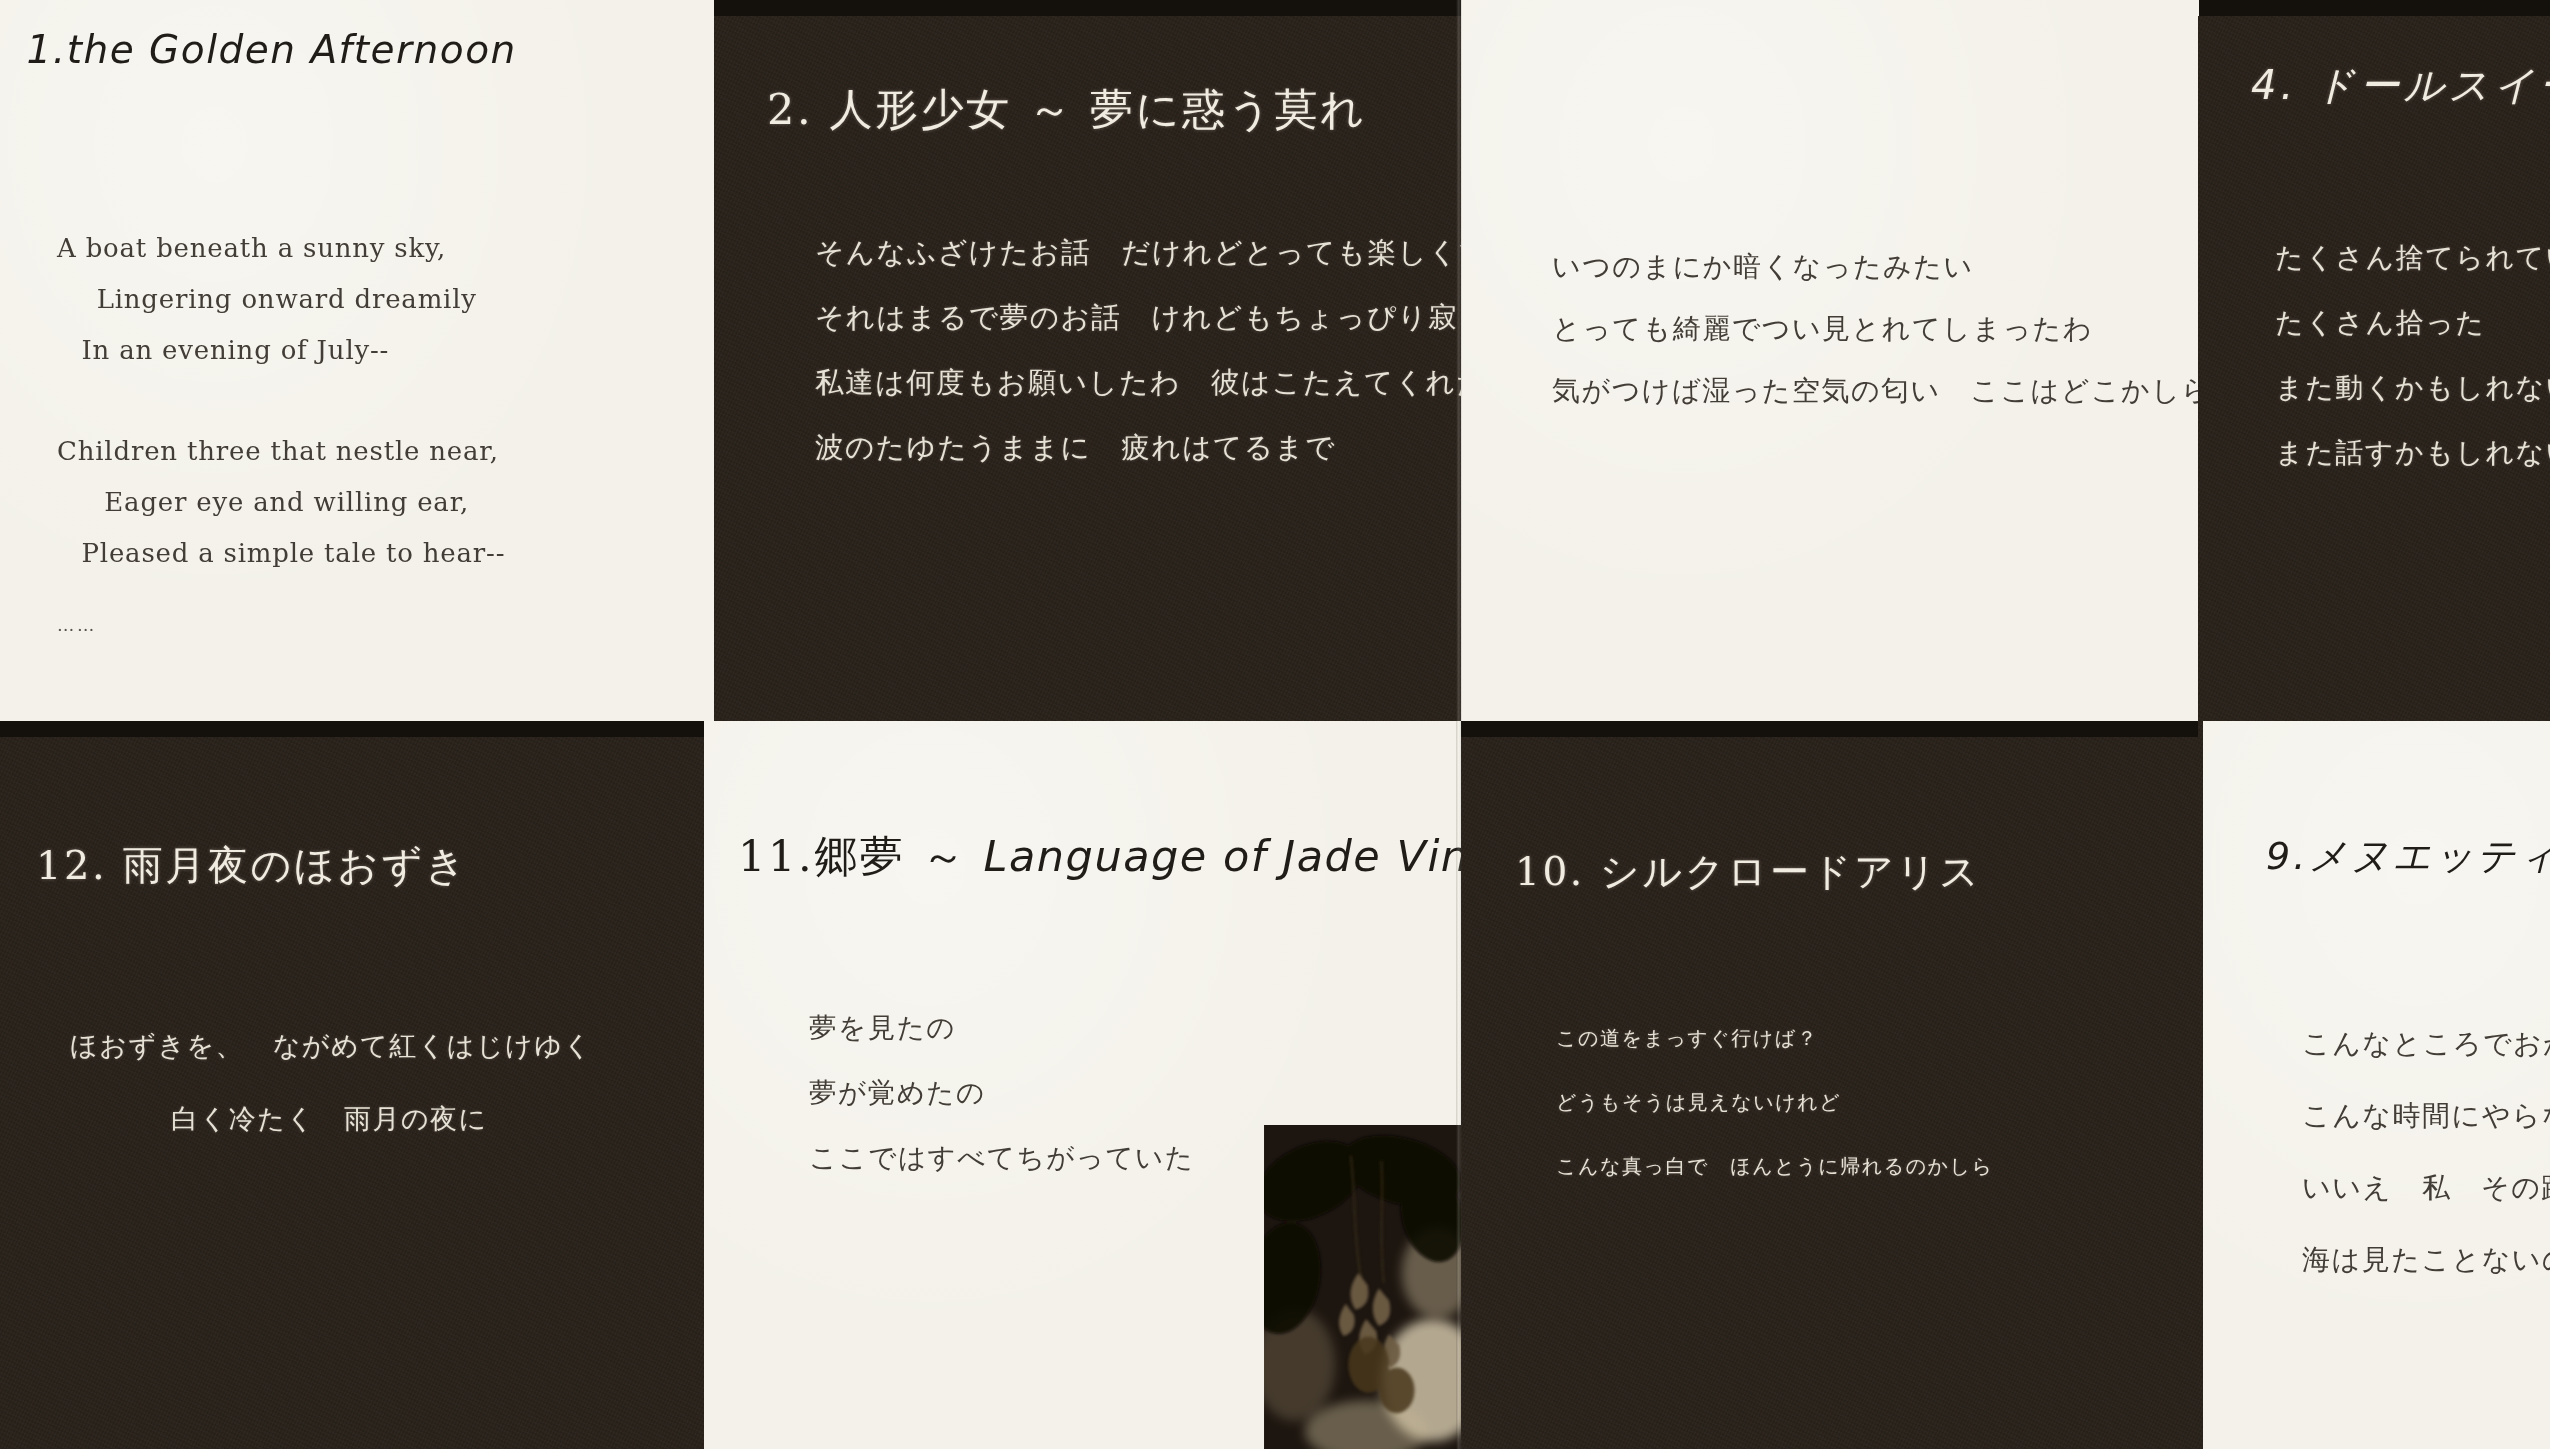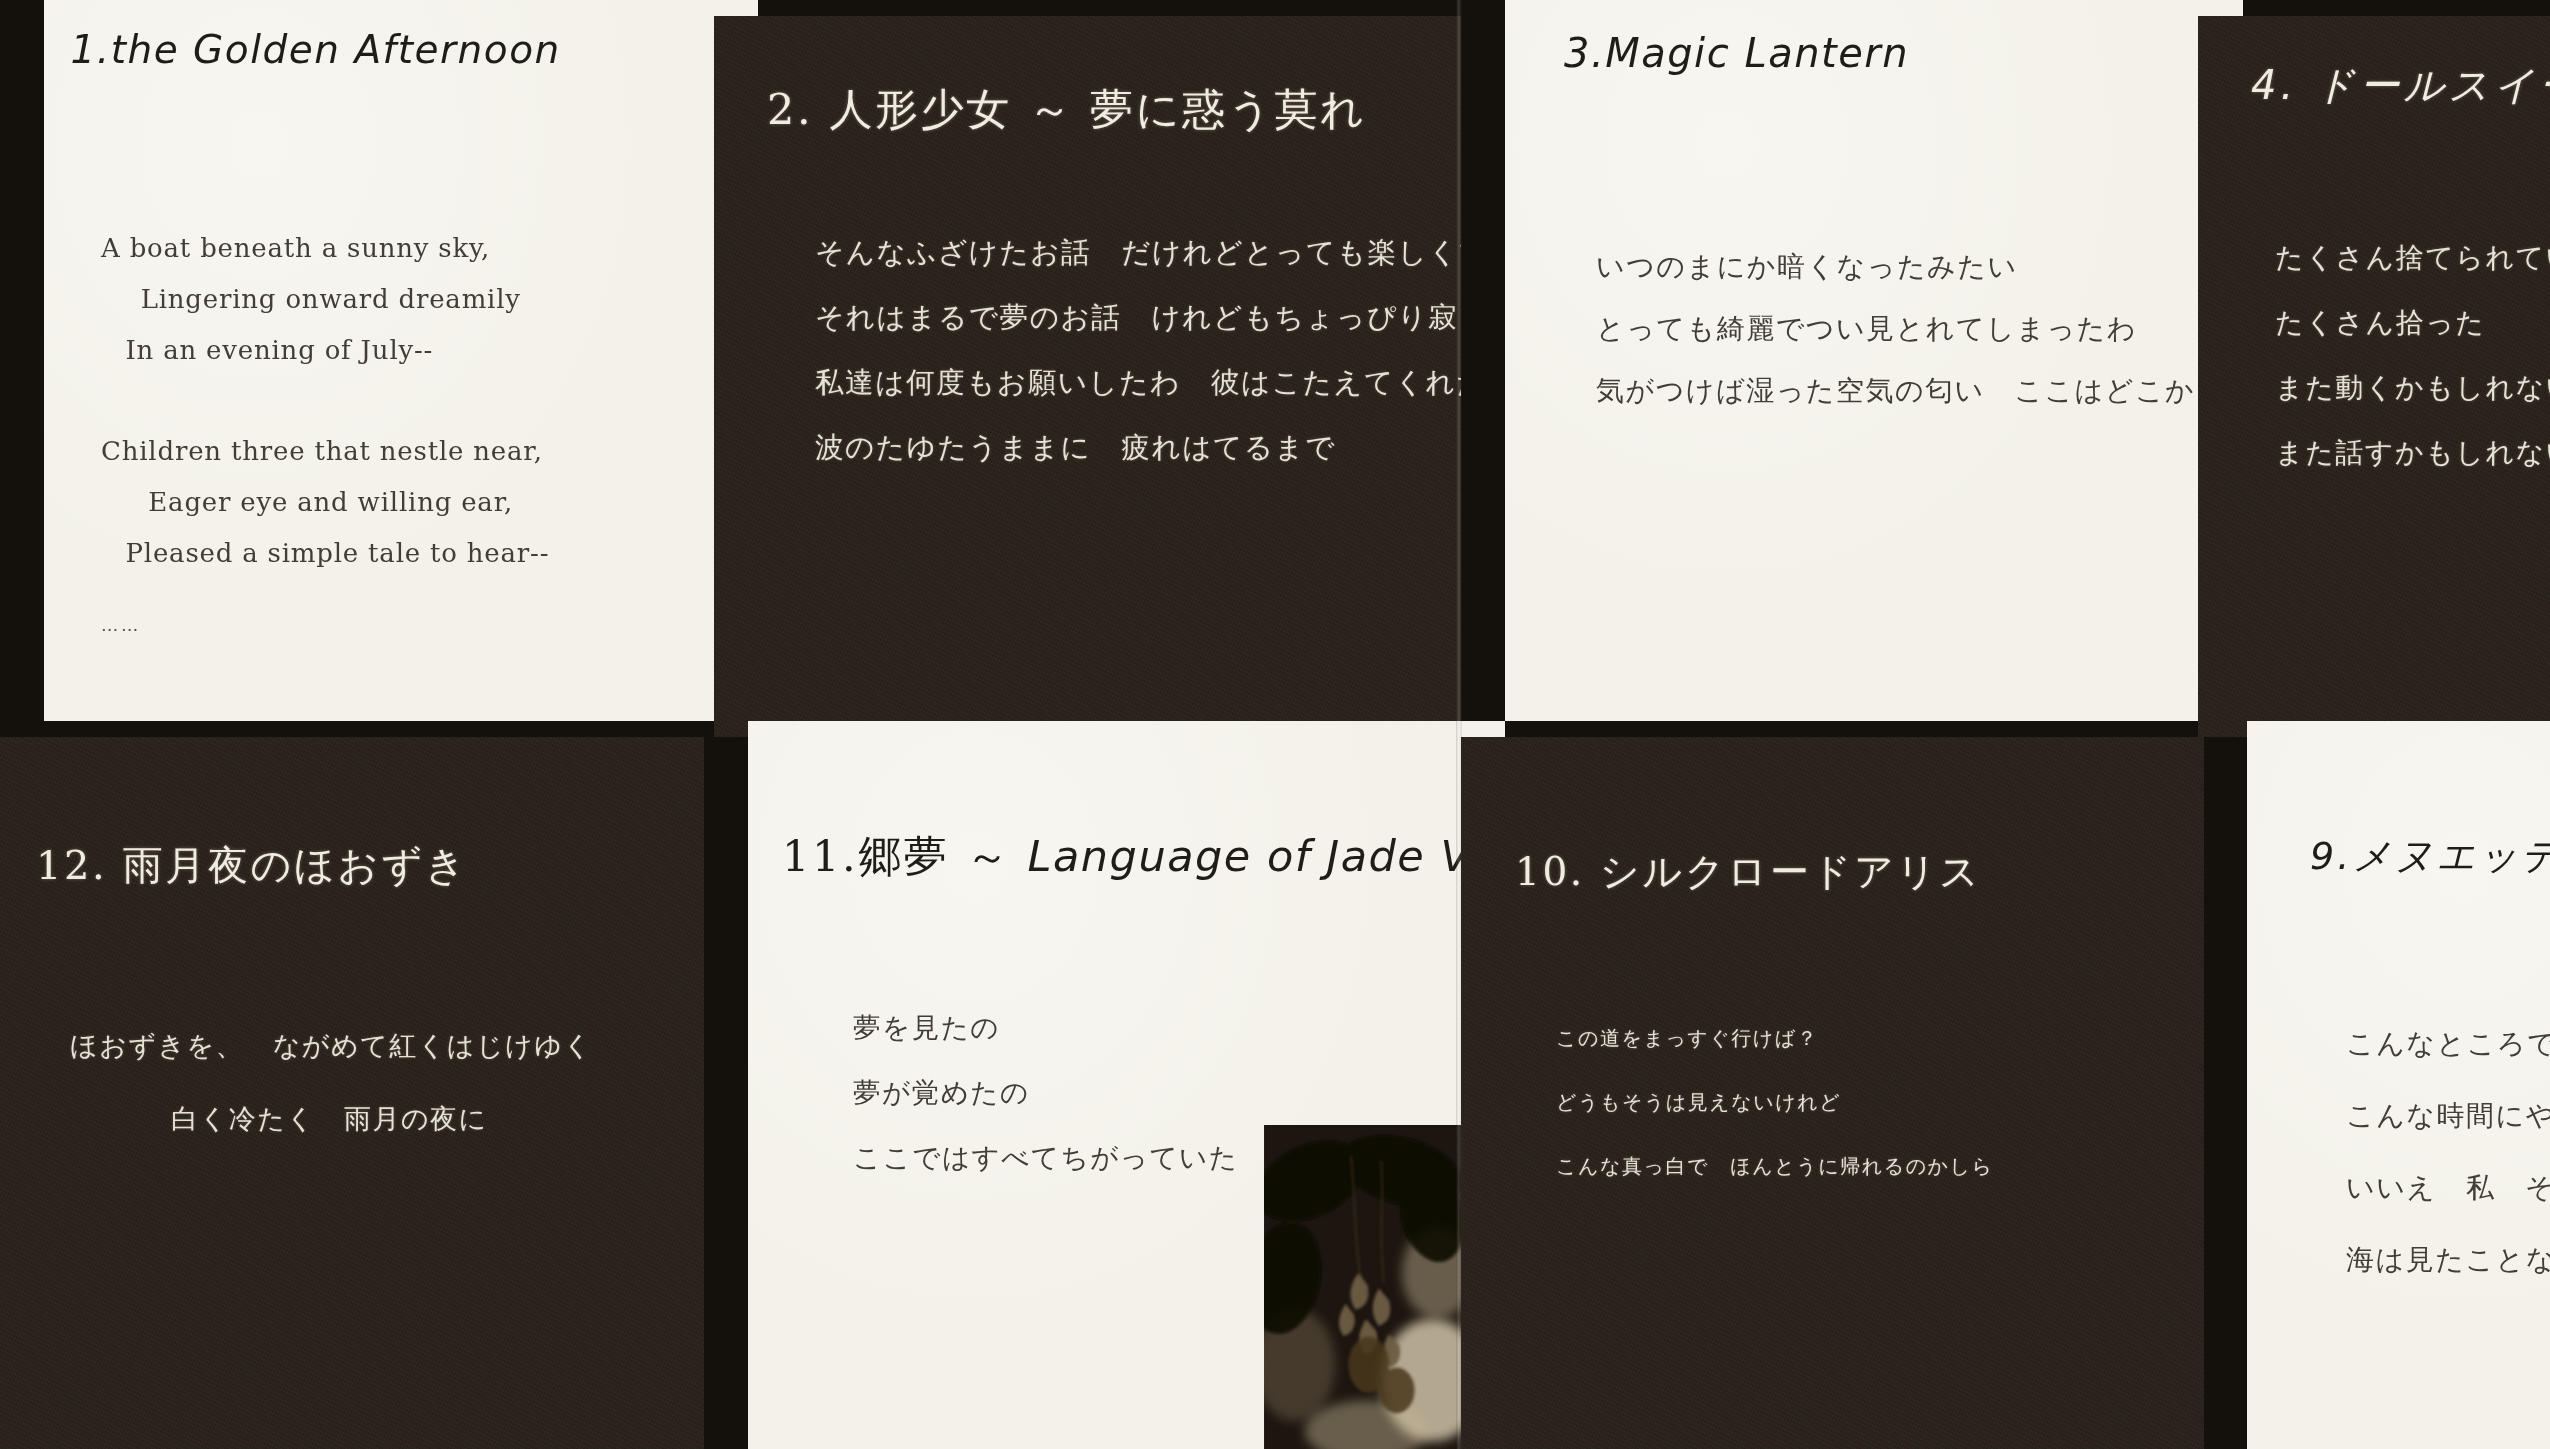--- a/index.html
+++ b/index.html
@@ -8,21 +8,20 @@
     position: relative;
     background: #14100c;
     overflow: hidden;
     font-family: "DejaVu Serif", serif;
   }
   .panel { position: absolute; overflow: hidden; }
   .panel.cream {
     background:
       radial-gradient(ellipse at 30% 20%, rgba(255,255,255,0.35), rgba(255,255,255,0) 60%),
       #f3f1e9;
-    margin-left: 44px;
   }
   .panel.dark {
     background:
       repeating-linear-gradient(115deg, rgba(120,140,190,0.035) 0 1.5px, rgba(0,0,0,0) 1.5px 3.1px),
       repeating-linear-gradient(25deg, rgba(150,90,60,0.04) 0 2px, rgba(0,0,0,0) 2px 4.1px),
       #272019;
     margin-top: 16px;
   }
   .title { position: absolute; white-space: nowrap; }
   .hand  { font-family: "DejaVu Sans", sans-serif; font-style: italic; letter-spacing: 1.5px; }
@@ -110,21 +109,20 @@
   <div class="title minch">2. 人形少女 ～ 夢に惑う莫れ</div>
   <div class="lyrics">
     <div class="line">そんなふざけたお話　だけれどとっても楽しくて</div>
     <div class="line">それはまるで夢のお話　けれどもちょっぴり寂しくて</div>
     <div class="line">私達は何度もお願いしたわ　彼はこたえてくれた</div>
     <div class="line">波のたゆたうままに　疲れはてるまで</div>
   </div>
 </div>
 
 <div class="panel cream" id="p3">
-  <div class="title hand">3.Magic Lantern</div>
   <div class="lyrics">
     <div class="line">いつのまにか暗くなったみたい</div>
     <div class="line">とっても綺麗でつい見とれてしまったわ</div>
     <div class="line">気がつけば湿った空気の匂い　ここはどこかしら？</div>
   </div>
 </div>
 
 <div class="panel dark" id="p4">
   <div class="title hand">4. ドールスイースタアン</div>
   <div class="lyrics">

